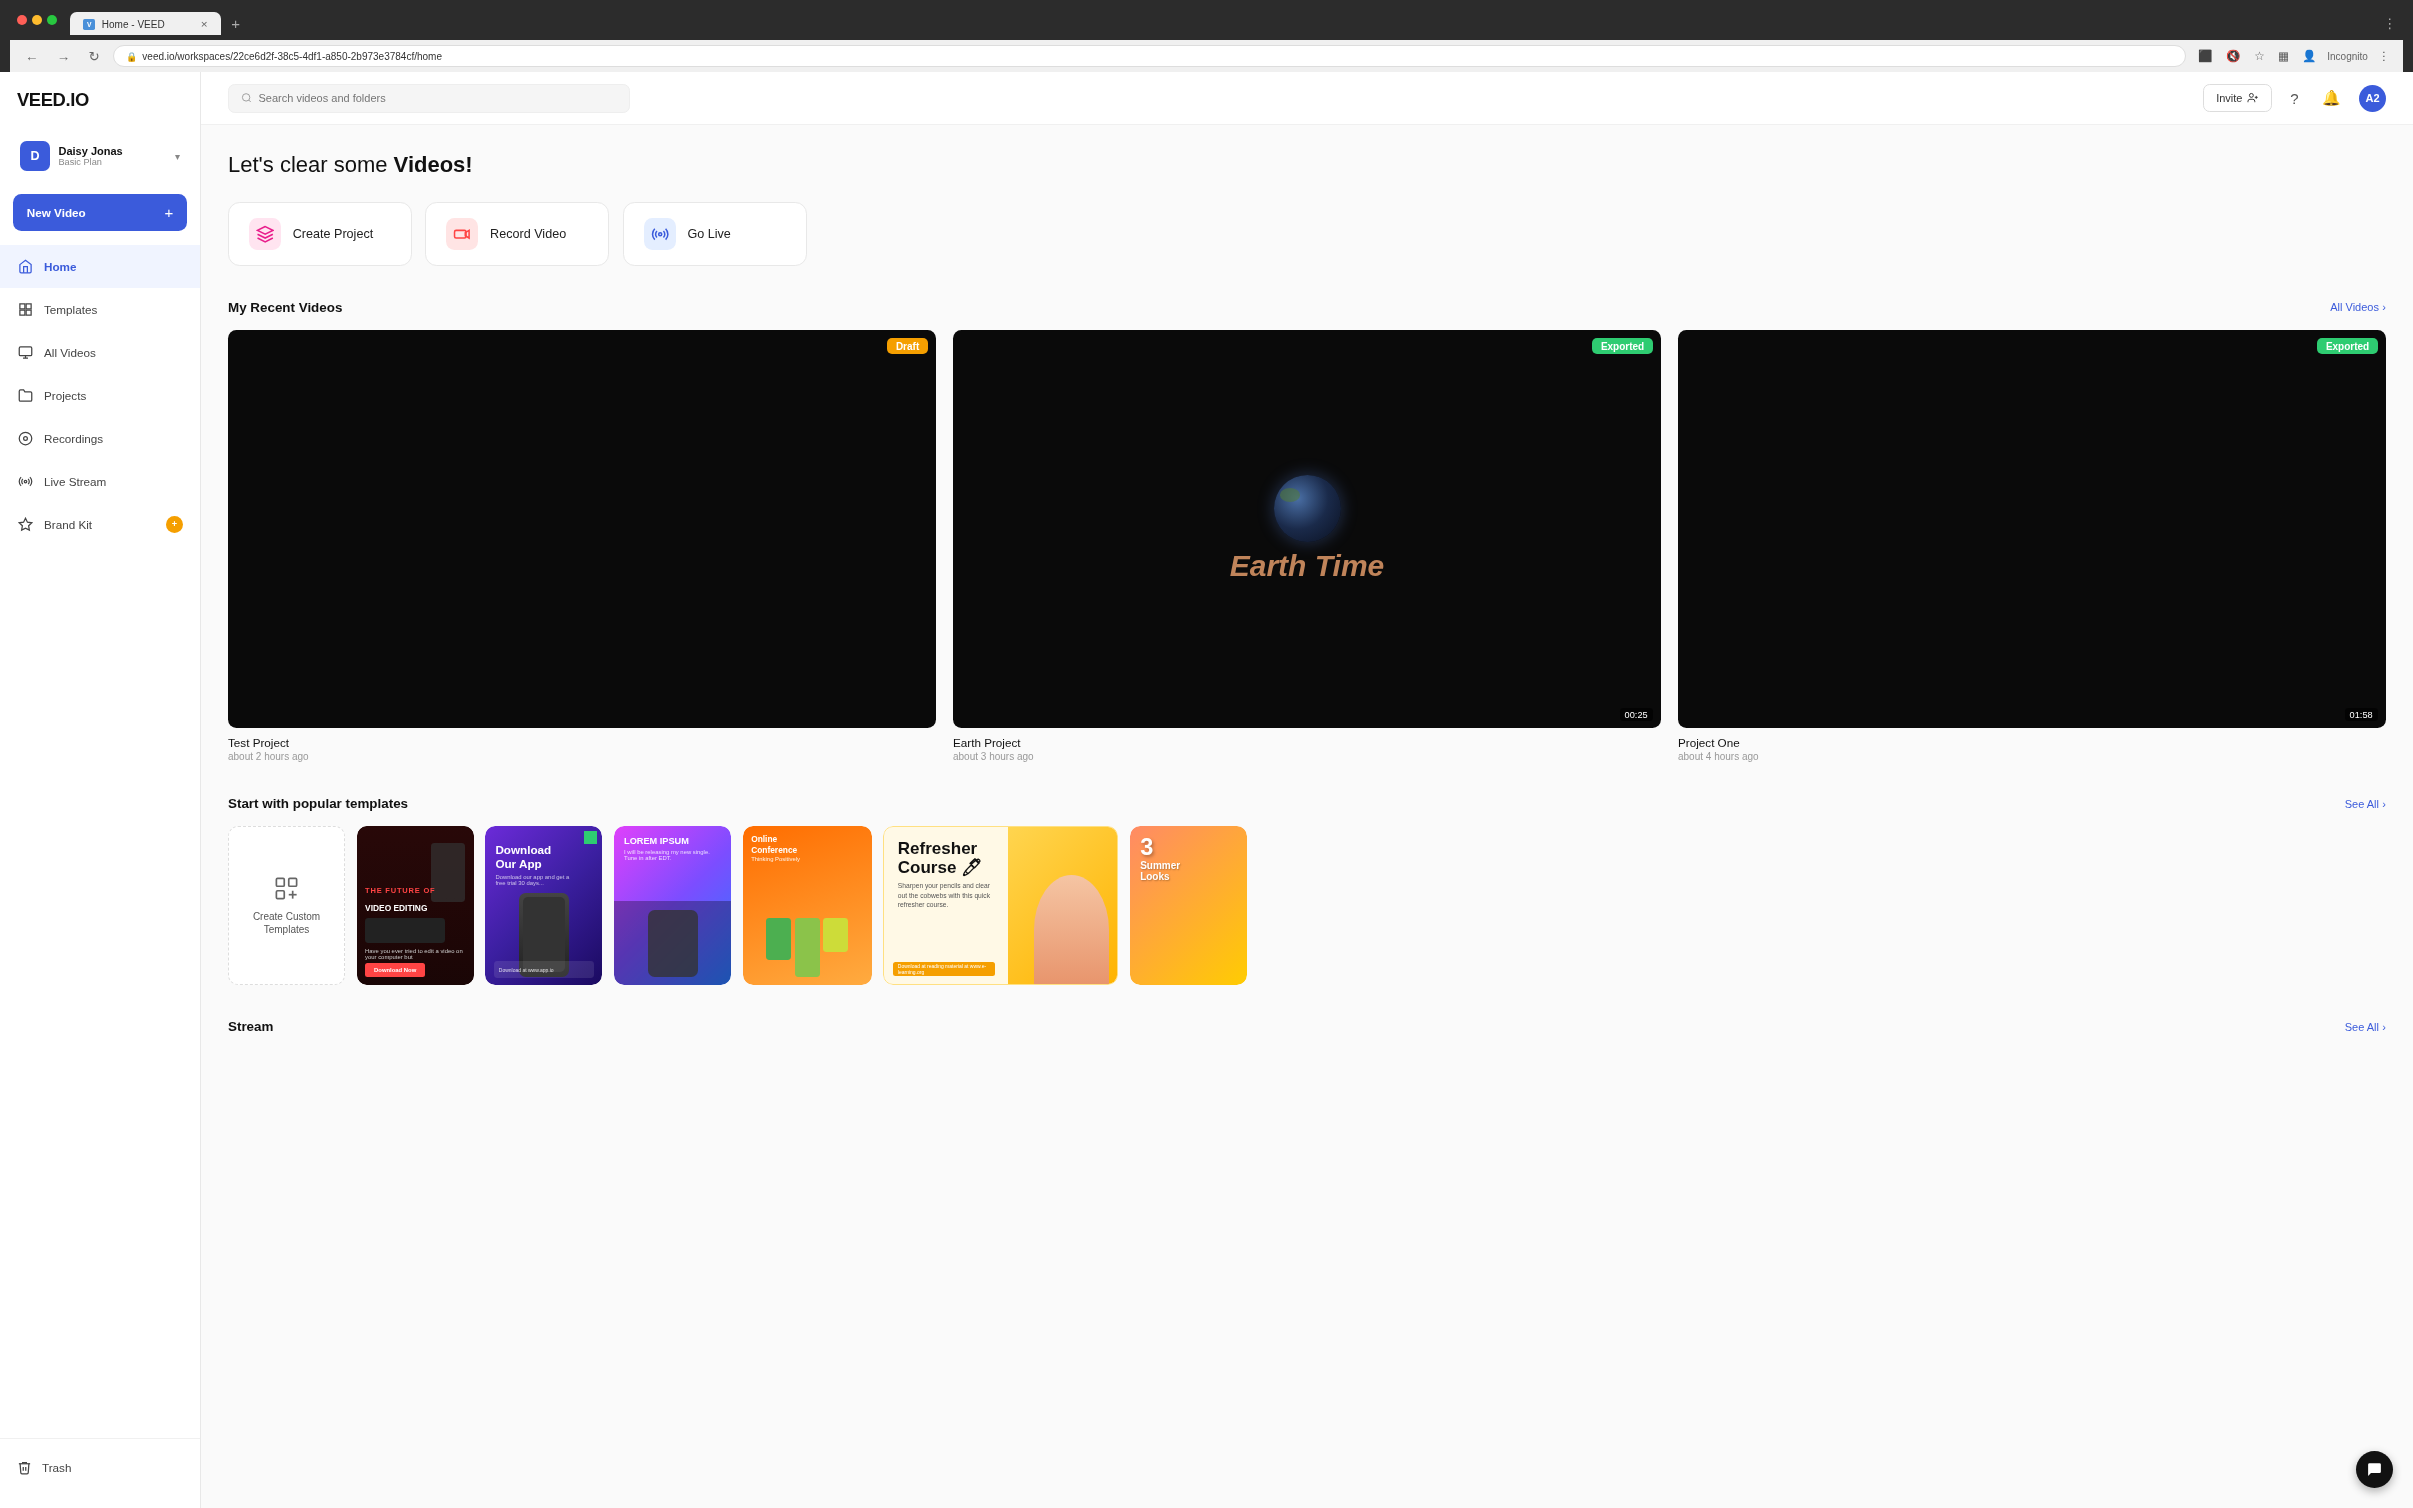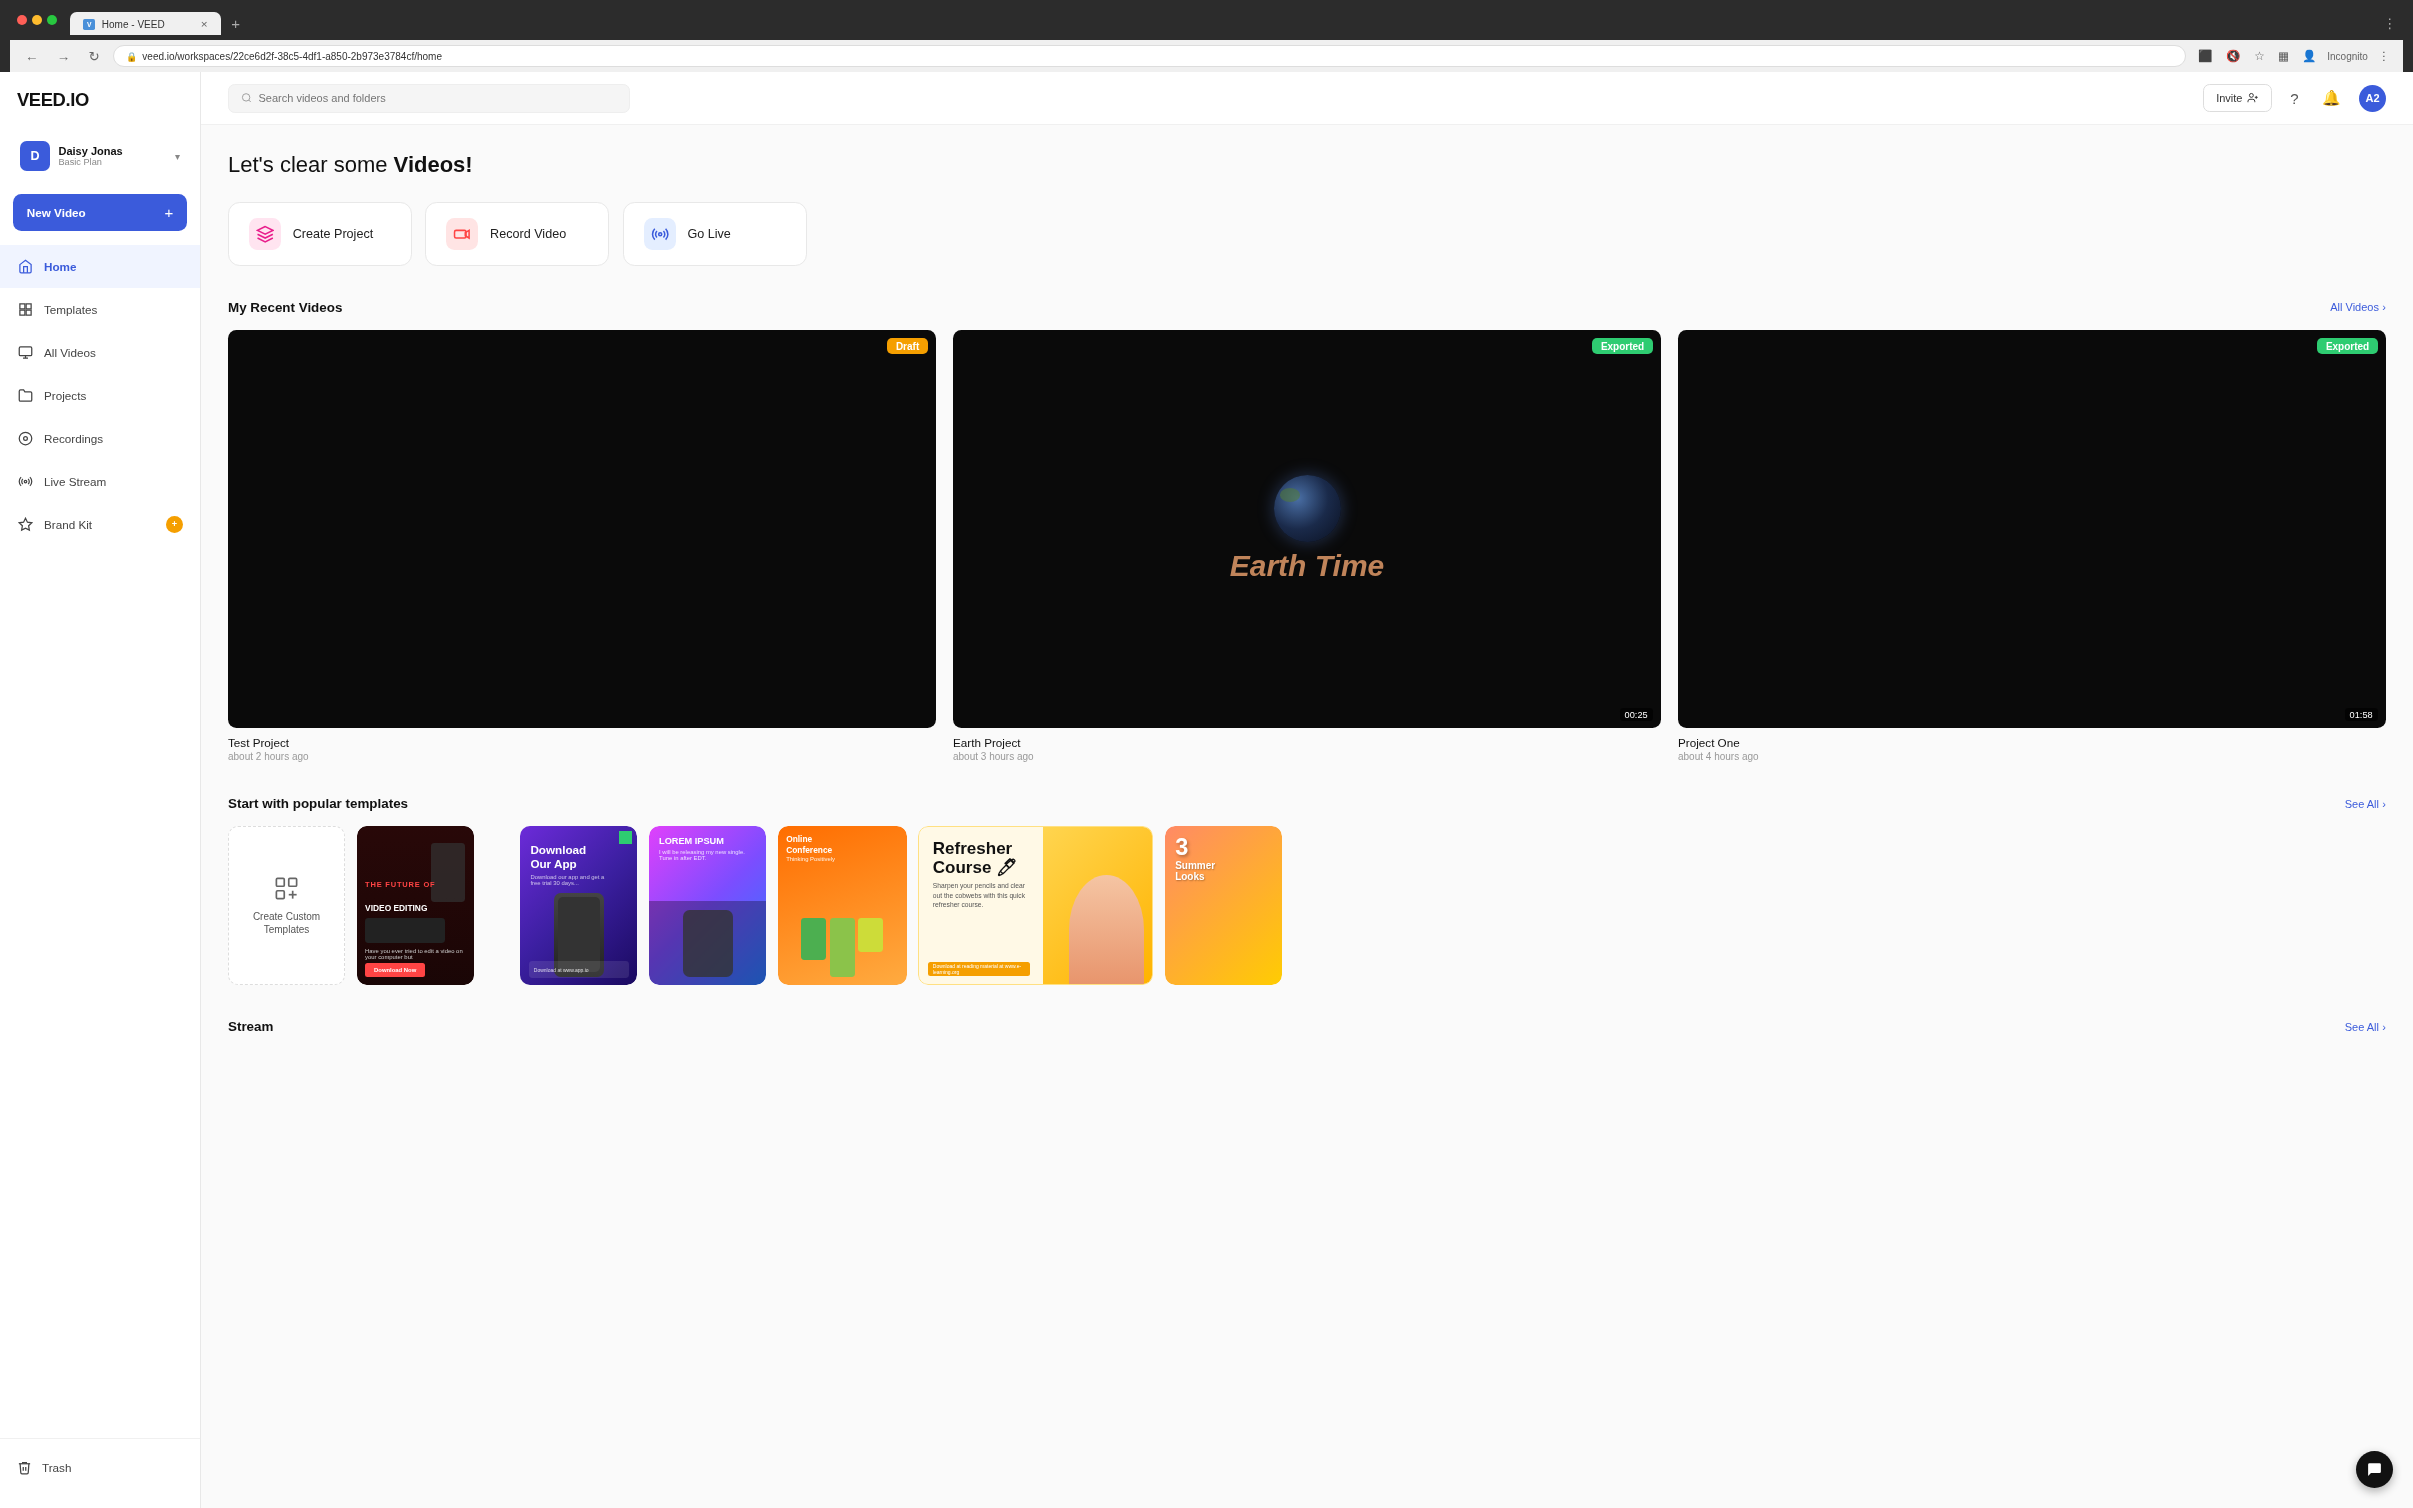--- a/index.html
+++ b/index.html
@@ -381,34 +381,34 @@
                   <line x1="17.5" y1="14" x2="17.5" y2="21"></line>
                 </svg>
             </div>
             <span class="create-label">Create Custom Templates</span>
           </div>
 
           <div class="template-card">
             <div style="width:117px; height:159px; background:#1a0a0a; border-radius:10px; overflow:hidden; position:relative; display:flex; flex-direction:column; justify-content:flex-end; padding:8.4px;">
               <div style="position:absolute; top:0; left:0; right:0; bottom:0; background:linear-gradient(to bottom, #2a0808, #1a0505); opacity:0.9;"></div>
               <div style="position:relative; z-index:1;">
-                <div style="font-size:7.5px; color:#ff4444; font-weight:700; letter-spacing:0.8px; margin-bottom:14px; text-transform:uppercase;">THE FUTURE OF</div>
+                <div style="font-size:7.5px; color:#ff4444; font-weight:700; letter-spacing:0.8px; margin-bottom:8px; text-transform:uppercase;">THE FUTURE OF</div>
                 <div style="font-size:8.4px; color:white; font-weight:700; line-height:1.2; margin-bottom:5px;">VIDEO EDITING</div>
                 <div style="width:80%; height:25px; background:#222; border-radius:3.4px; margin-bottom:5px;"></div>
                 <div style="font-size:5.9px; color:#ccc; margin-bottom:3.4px;">Have you ever tried to edit a video on your computer but</div>
                 <div style="width:60%; height:13.4px; background:#ff4444; border-radius:2.5px; display:flex; align-items:center; justify-content:center;">
                   <span style="font-size:5.9px; color:white; font-weight:700;">Download Now</span>
                 </div>
               </div>
               <div style="position:absolute; top:17px; right:8.4px; width:34px; height:59px; background:#333; border-radius:3.4px; opacity:0.7;"></div>
             </div>
           </div>
 
           <div class="template-card">
-            <div style="width:117px; height:159px; background:linear-gradient(135deg, #6c2bd9, #3b1fa0, #1a0a60); border-radius:10px; overflow:hidden; position:relative; padding:10px;margin-left:35px;">
+            <div style="width:117px; height:159px; background:linear-gradient(135deg, #6c2bd9, #3b1fa0, #1a0a60); border-radius:10px; overflow:hidden; position:relative; padding:10px;">
               <div style="position:absolute; top:5px; right:5px; width:13.4px; height:13.4px; background:#2ecc71; border-radius:50;"></div>
               <div style="color:white; font-size:11.7px; font-weight:800; line-height:1.2; margin-bottom:3.4px; margin-top:6.7px;">Download<br>Our App</div>
               <div style="font-size:5.9px; color:rgba(255,255,255,0.7); margin-bottom:6.7px;">Download our app and get a<br>free trial 30 days...</div>
               <div style="position:absolute; bottom:8.4px; left:50%; transform:translateX(-50%); width:50px; height:84px; background:linear-gradient(to bottom, #444, #222); border-radius:6.7px; overflow:hidden; display:flex; align-items:center; justify-content:center;">
                 <div style="width:42px; height:75px; background:#333; border-radius:5px;"></div>
               </div>
               <div style="position:absolute; bottom:6.7px; left:8.4px; right:8.4px; height:17px; background:rgba(255,255,255,0.1); border-radius:3.4px; display:flex; align-items:center; padding:0 5px;">
                 <span style="font-size:5px; color:rgba(255,255,255,0.8);">Download at www.app.io</span>
               </div>
             </div>

